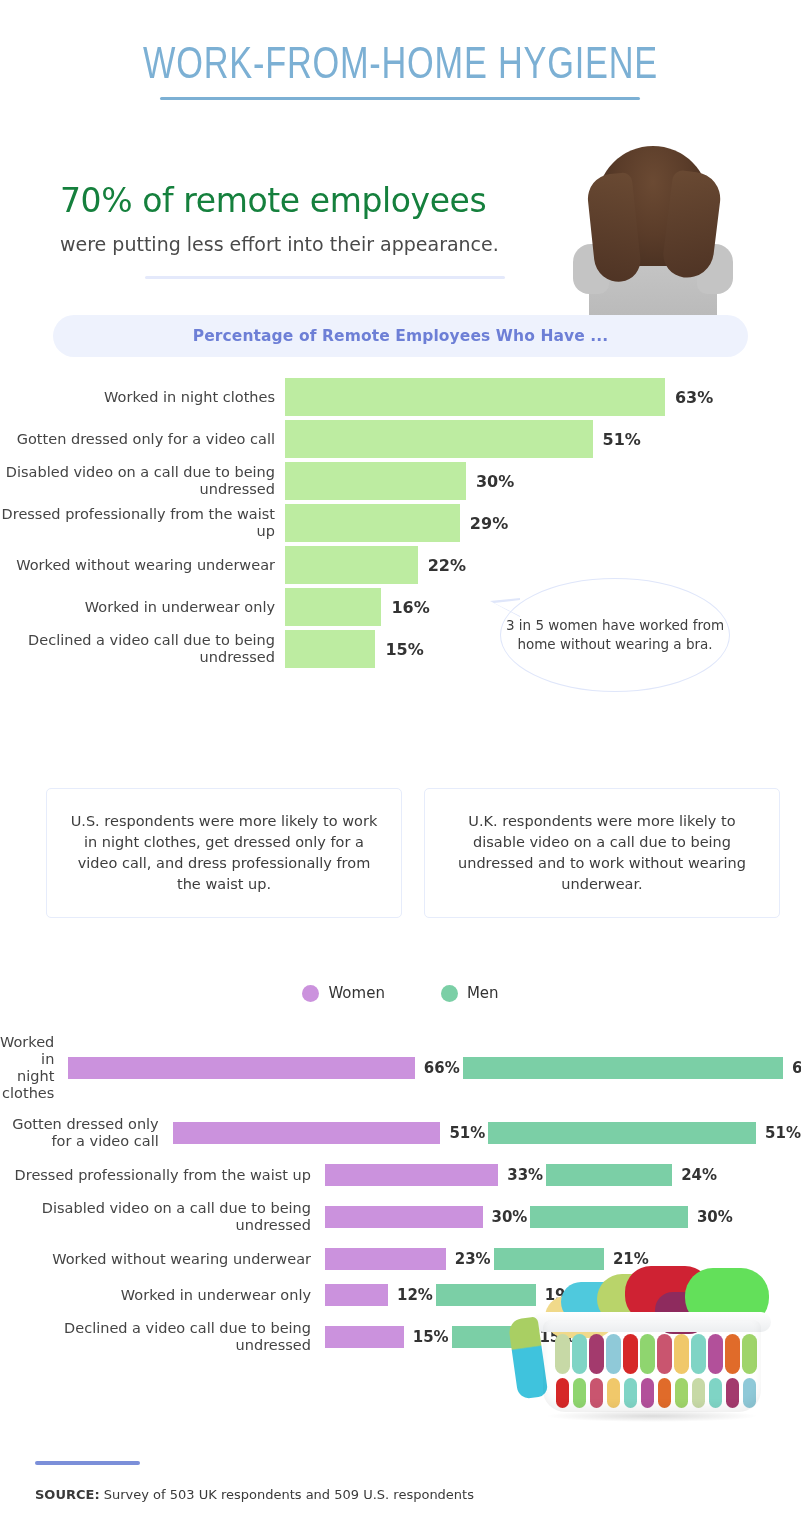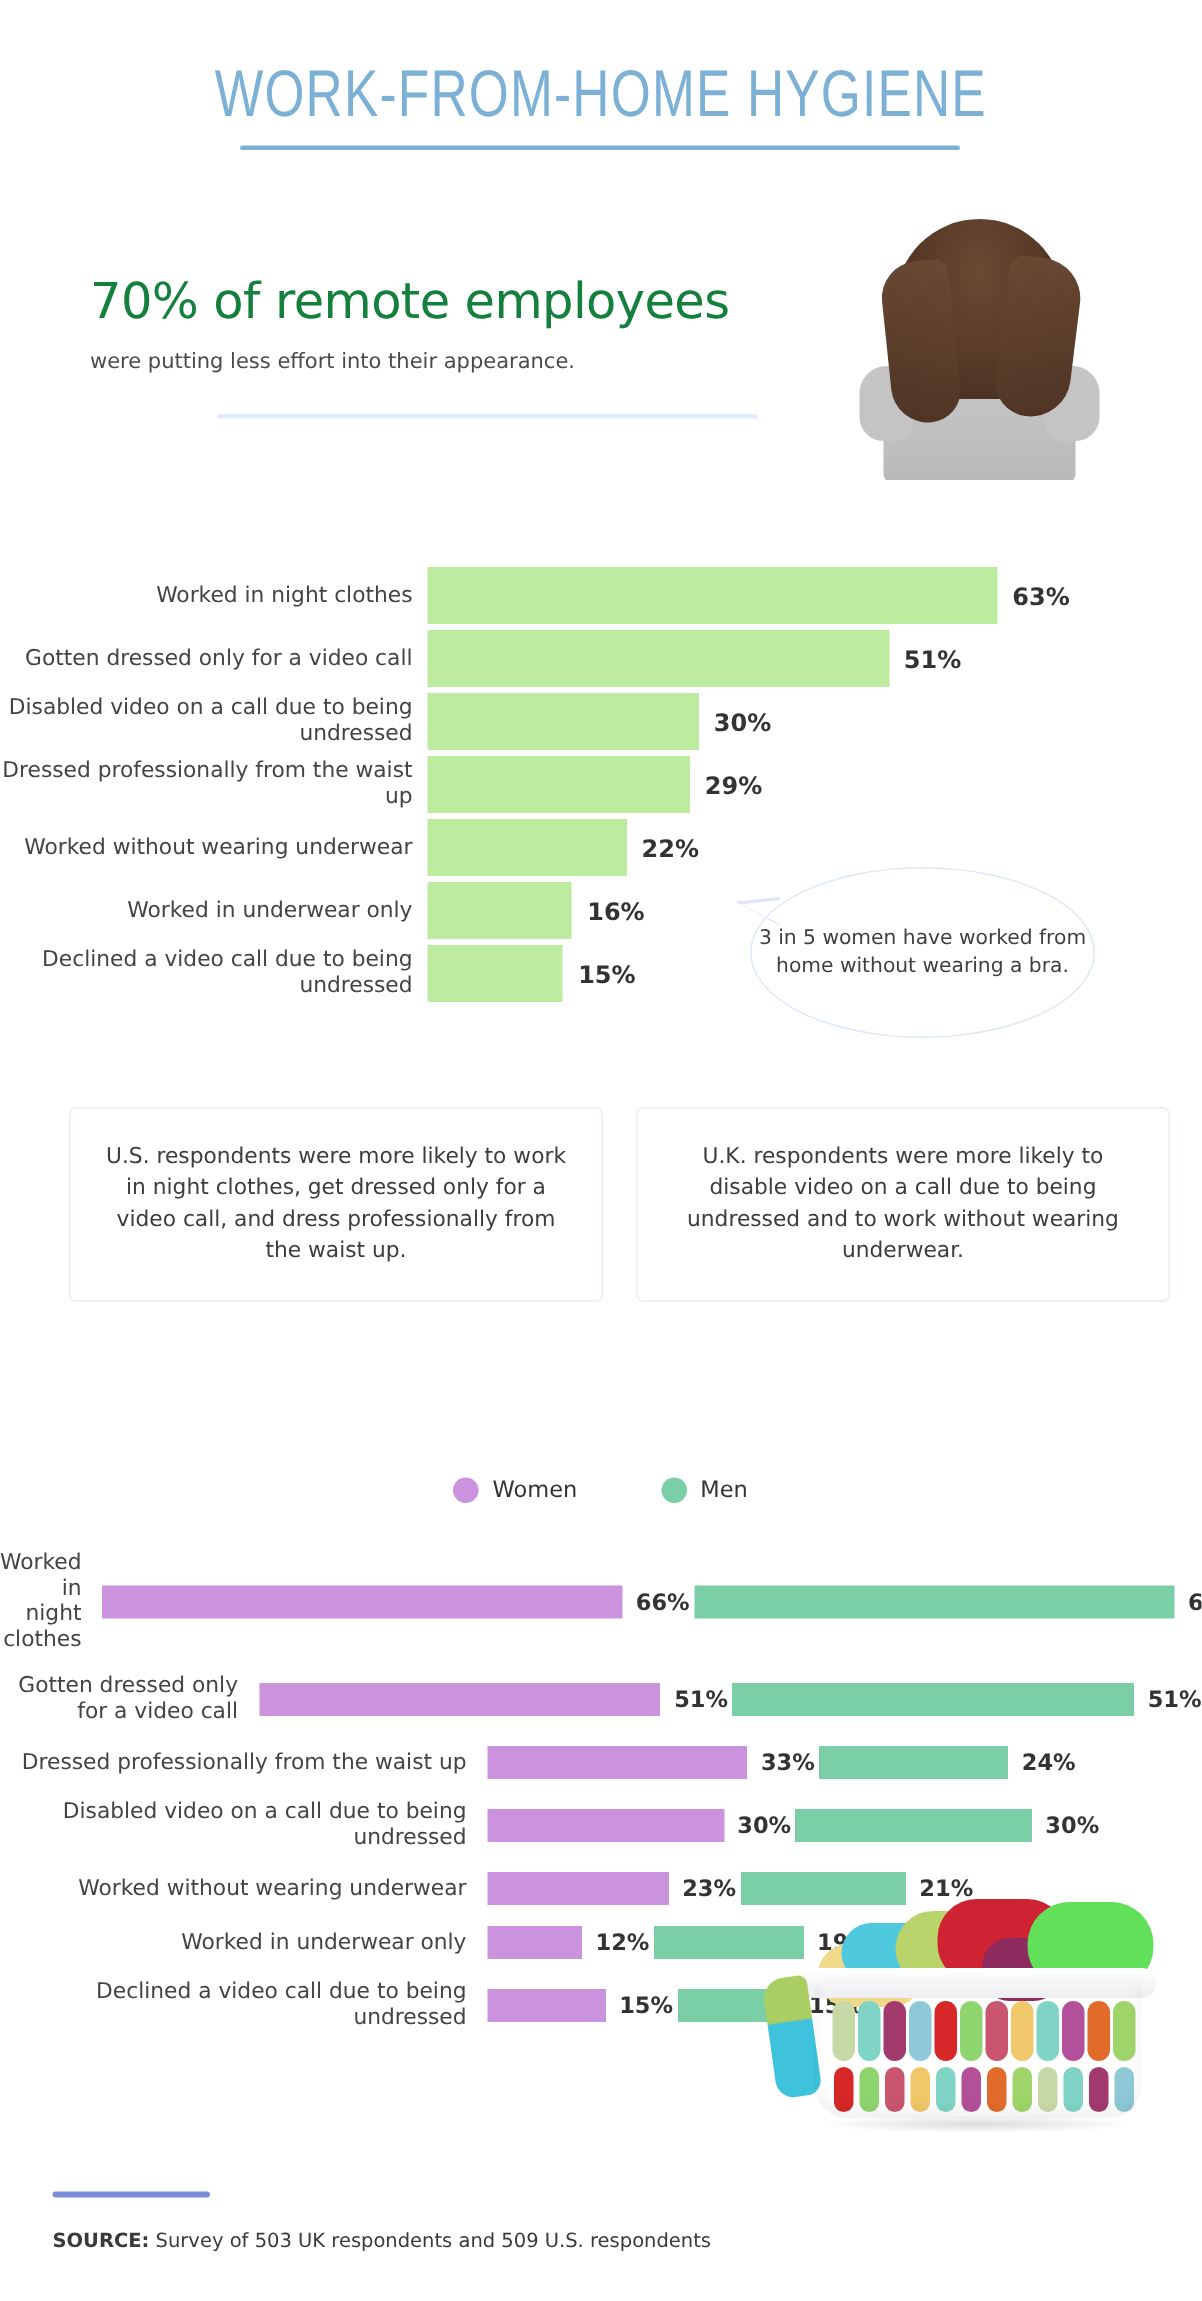--- a/index.html
+++ b/index.html
@@ -23,21 +23,21 @@
   }
 
   
   .hero-head{
     position:absolute;left:60px;top:181px;width:500px;
     font-family:"DejaVu Sans", sans-serif;font-weight:normal;
     font-size:33px;color:#15803d;letter-spacing:-0.4px;
   }
   .hero-sub{
     position:absolute;left:60px;top:233px;width:520px;
-    font-size:14px;color:#4a4a4a;
+    font-size:19px;color:#4a4a4a;
   }
   .hero-rule{
     position:absolute;left:145px;top:276px;width:360px;height:3px;
     background:#e4e9fb;border-radius:2px;
   }
 
   
   .woman{position:absolute;left:567px;top:134px;width:172px;height:186px;overflow:hidden;}
   .w-shirt{
     position:absolute;left:22px;top:104px;width:128px;height:84px;
@@ -93,21 +93,21 @@
     border-top:3px solid transparent;border-bottom:16px solid transparent;
     border-right:30px solid #dfe6fa;
   }
   .bubble-tail-in{
     position:absolute;left:494px;top:600px;width:0;height:0;
     border-top:3px solid transparent;border-bottom:13px solid transparent;
     border-right:26px solid #ffffff;
   }
 
   
-  .notes{position:absolute;left:33px;top:738px;width:735px;display:flex;gap:22px;padding-left:13px;}
+  .notes{position:absolute;left:33px;top:788px;width:735px;display:flex;gap:22px;padding-left:13px;}
   .note{
     width:356px;height:130px;border:1.4px solid #e6ecfb;border-radius:5px;
     display:flex;align-items:center;justify-content:center;text-align:center;
     padding:0 18px;box-sizing:border-box;
   }
   .note-text{font-size:14.5px;color:#3d3d3d;line-height:21px;}
 
   
   .gender-title{
     position:absolute;left:0;top:929px;width:801px;text-align:center;
@@ -194,20 +194,23 @@
     <div class="w-neck"></div>
       <div class="w-face"></div>
     <div class="w-eyeL"></div>
       <div class="w-eyeR"></div>
       <div class="w-mouth"></div>
     <div class="w-hair"></div>
       <div class="w-hairL"></div>
       <div class="w-hairR"></div>
   </div>
 
+  <div class="banner">
+    <span class="banner-text">Percentage of Remote Employees Who Have ...</span>
+  </div>
 
   <div class="c1" id="chart1">
       <div class="c1-row">
         <div class="c1-label">Worked in night clothes</div>
         <div class="c1-bar" style="width: 379.89px; background: rgb(189, 236, 161);"></div>
         <div class="c1-val">63%</div>
       </div>
       <div class="c1-row">
         <div class="c1-label">Gotten dressed only for a video call</div>
         <div class="c1-bar" style="width: 307.53px; background: rgb(189, 236, 161);"></div>

